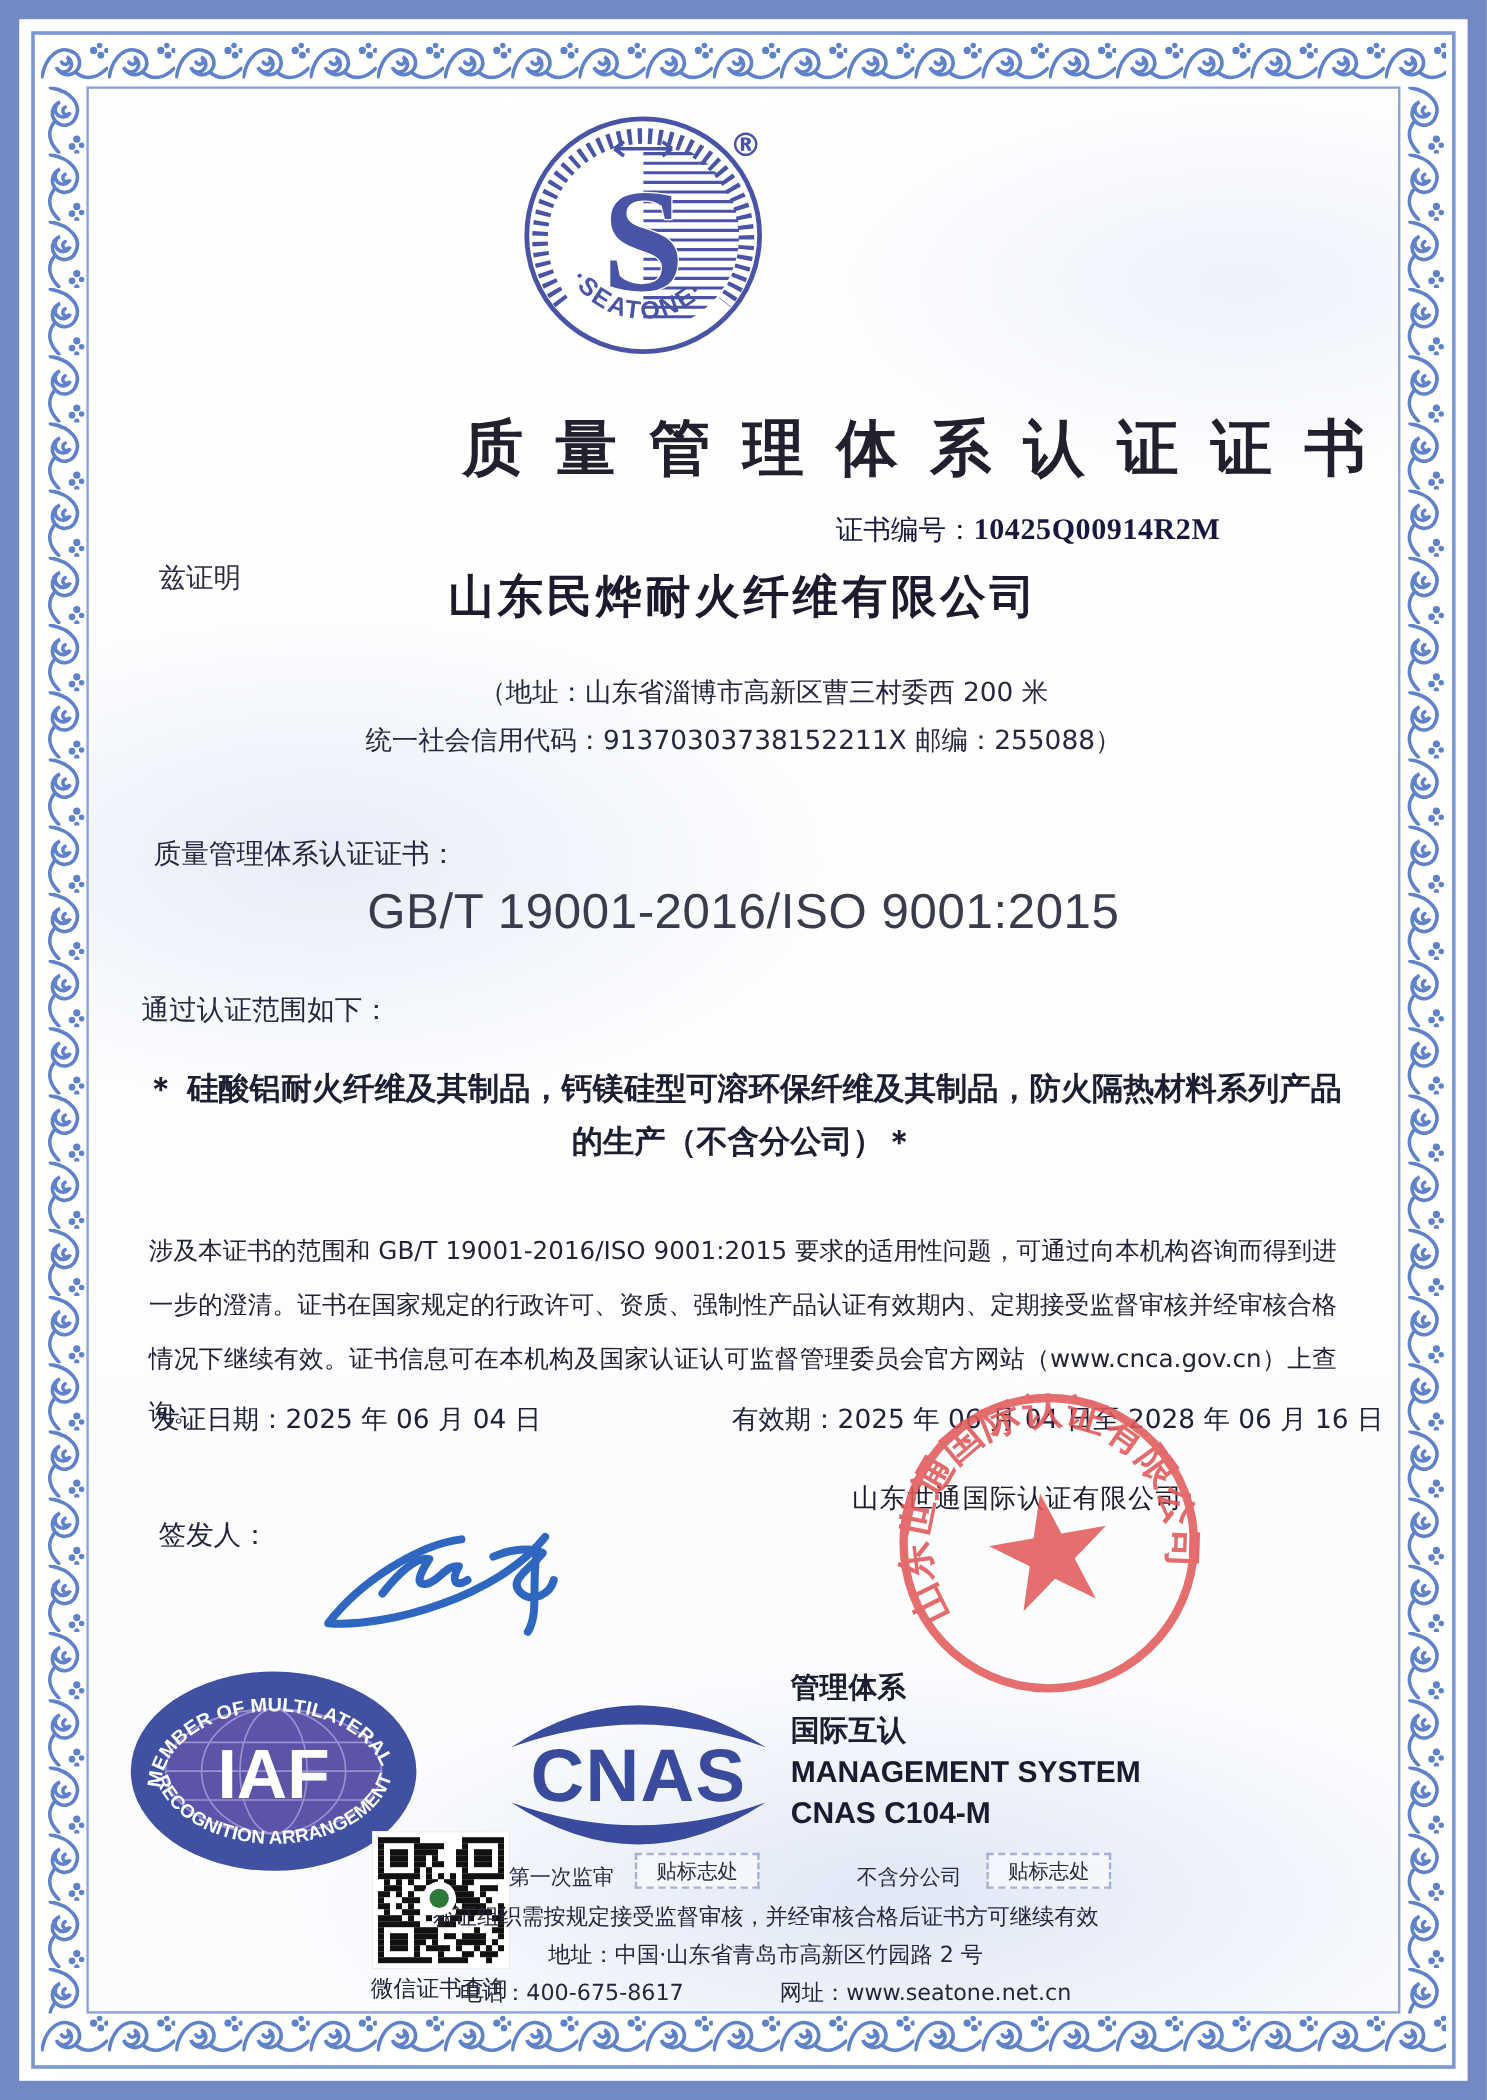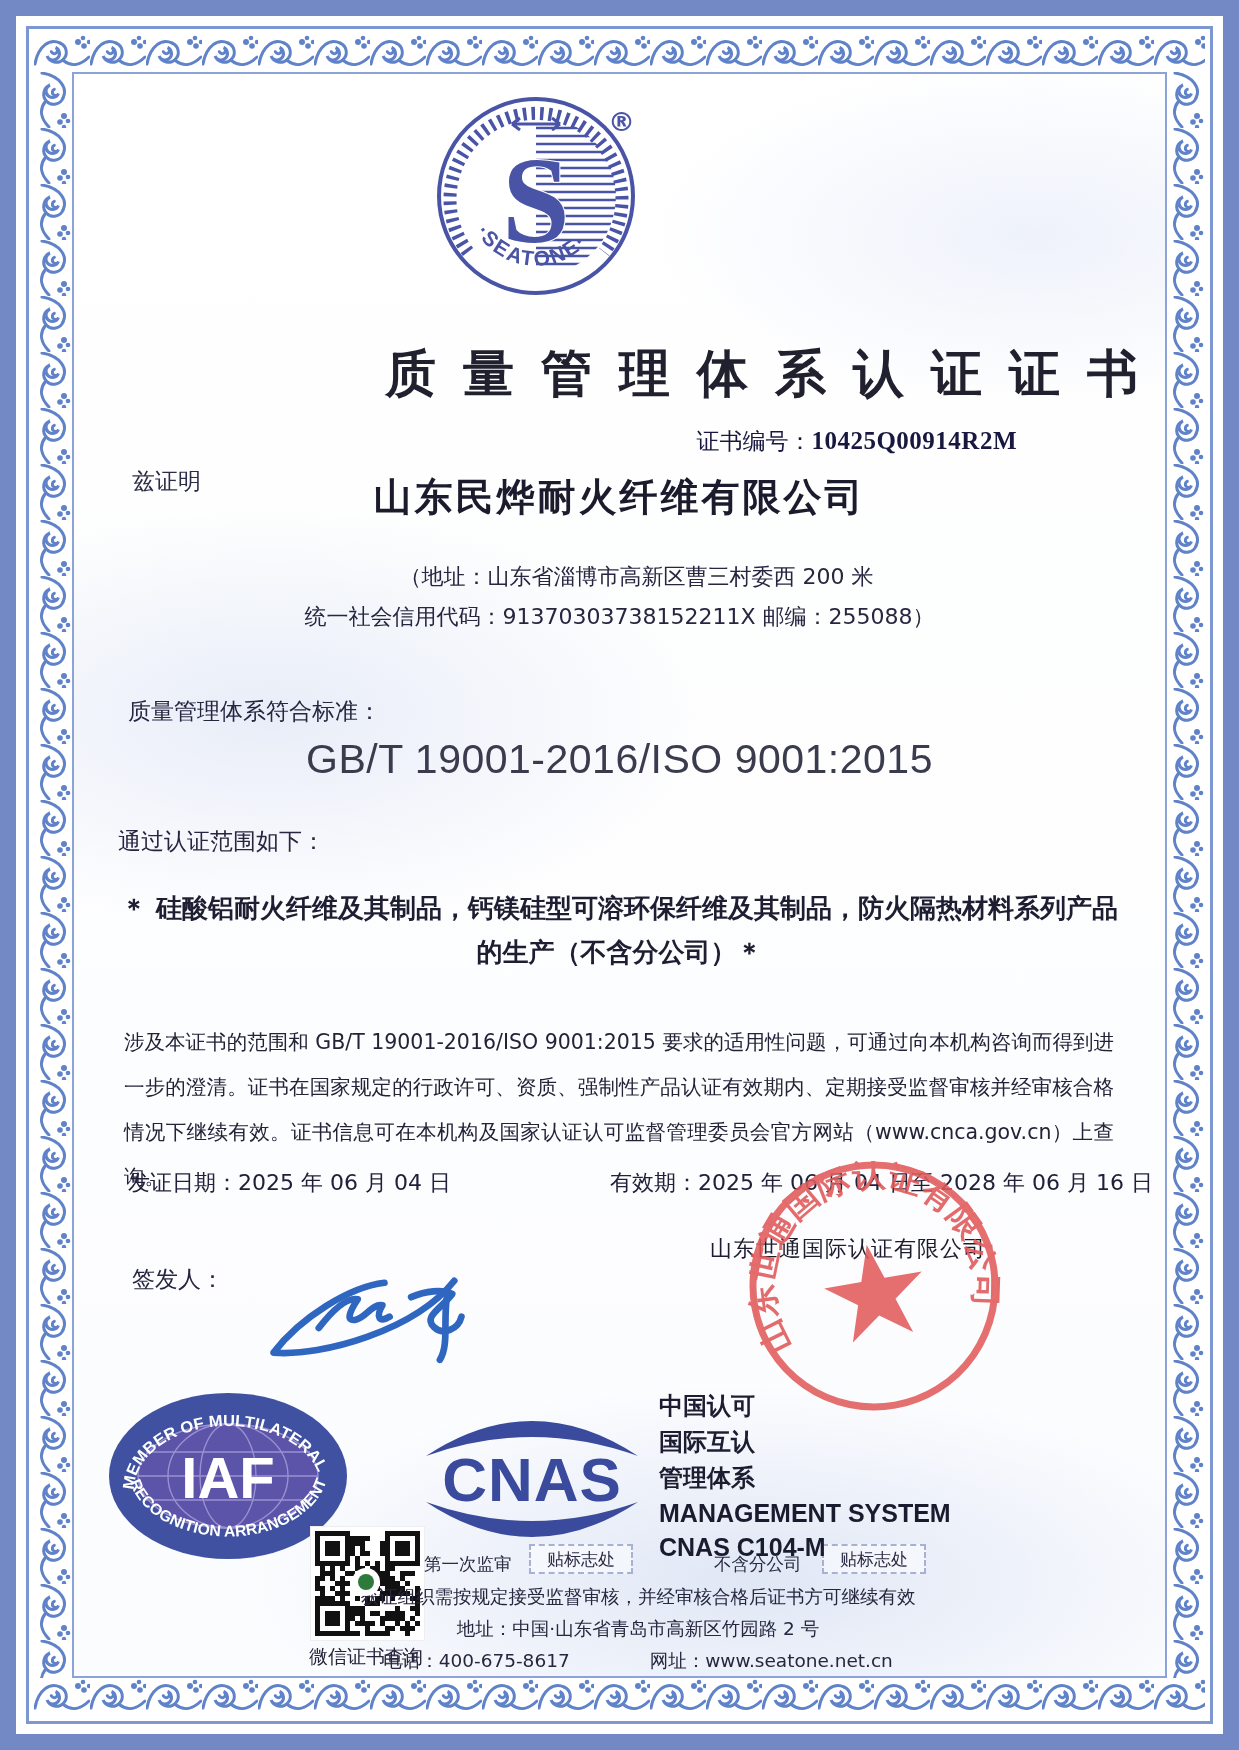--- a/index.html
+++ b/index.html
@@ -1537,21 +1537,21 @@
        <div id="regmark" class="abs">®</div>
 
        <div id="title" class="abs">质量管理体系认证证书</div>
        <div id="certno" class="abs"><span>证书编号：</span><b>10425Q00914R2M</b></div>
 
        <div id="certify" class="abs">兹证明</div>
        <div id="company" class="abs">山东民烨耐火纤维有限公司</div>
        <div id="addr1" class="abs">（地址：山东省淄博市高新区曹三村委西 200 米</div>
        <div id="addr2" class="abs">统一社会信用代码：91370303738152211X 邮编：255088）</div>
 
-       <div id="stdlabel" class="abs">质量管理体系符合标准：</div>
+       <div id="stdlabel" class="abs">质量管理体系认证证书：</div>
        <div id="standard" class="abs">GB/T 19001-2016/ISO 9001:2015</div>
        <div id="scopelabel" class="abs">通过认证范围如下：</div>
        <div id="scope" class="abs">＊ 硅酸铝耐火纤维及其制品，钙镁硅型可溶环保纤维及其制品，防火隔热材料系列产品的生产（不含分公司）＊</div>
 
        <div id="disclaimer" class="abs">涉及本证书的范围和 GB/T 19001-2016/ISO 9001:2015 要求的适用性问题，可通过向本机构咨询而得到进一步的澄清。证书在国家规定的行政许可、资质、强制性产品认证有效期内、定期接受监督审核并经审核合格情况下继续有效。证书信息可在本机构及国家认证认可监督管理委员会官方网站（www.cnca.gov.cn）上查询。</div>
 
        <div id="issuedate" class="abs"><span>发证日期：</span><span>2025 年 06 月 04 日</span></div>
        <div id="validity" class="abs"><span>有效期：</span><span>2025 年 06 月 04 日至 2028 年 06 月 16 日</span></div>
 
        <div id="issuer" class="abs">山东世通国际认证有限公司</div>
@@ -1598,23 +1598,22 @@
          </text>
        </svg>
 
        <svg id="cnas" class="abs" width="228" height="150" viewBox="0 0 228 150">
          <path d="M8 52 Q 114 -18 220 52 Q 114 14 8 52 Z" fill="#3a4a9c"></path>
          <path d="M8 98 Q 114 168 220 98 Q 114 136 8 98 Z" fill="#3a4a9c"></path>
          <text x="114" y="97" text-anchor="middle" font-size="62" font-weight="700" fill="#3a4a9c" font-family="Liberation Sans, DejaVu Sans, sans-serif" letter-spacing="1">CNAS</text>
        </svg>
 
        <div id="cnastext" class="abs">
-         <div class="zh">中国认可</div>
+         <div class="zh">管理体系</div>
          <div class="zh">国际互认</div>
-         <div class="zh">管理体系</div>
          <div class="en">MANAGEMENT SYSTEM</div>
          <div class="en">CNAS C104-M</div>
        </div>
 
        <div id="qr" class="abs">
               <div class="d"></div>
               <div class="d"></div>
               <div class="d"></div>
               <div class="d"></div>
               <div class="d"></div>

